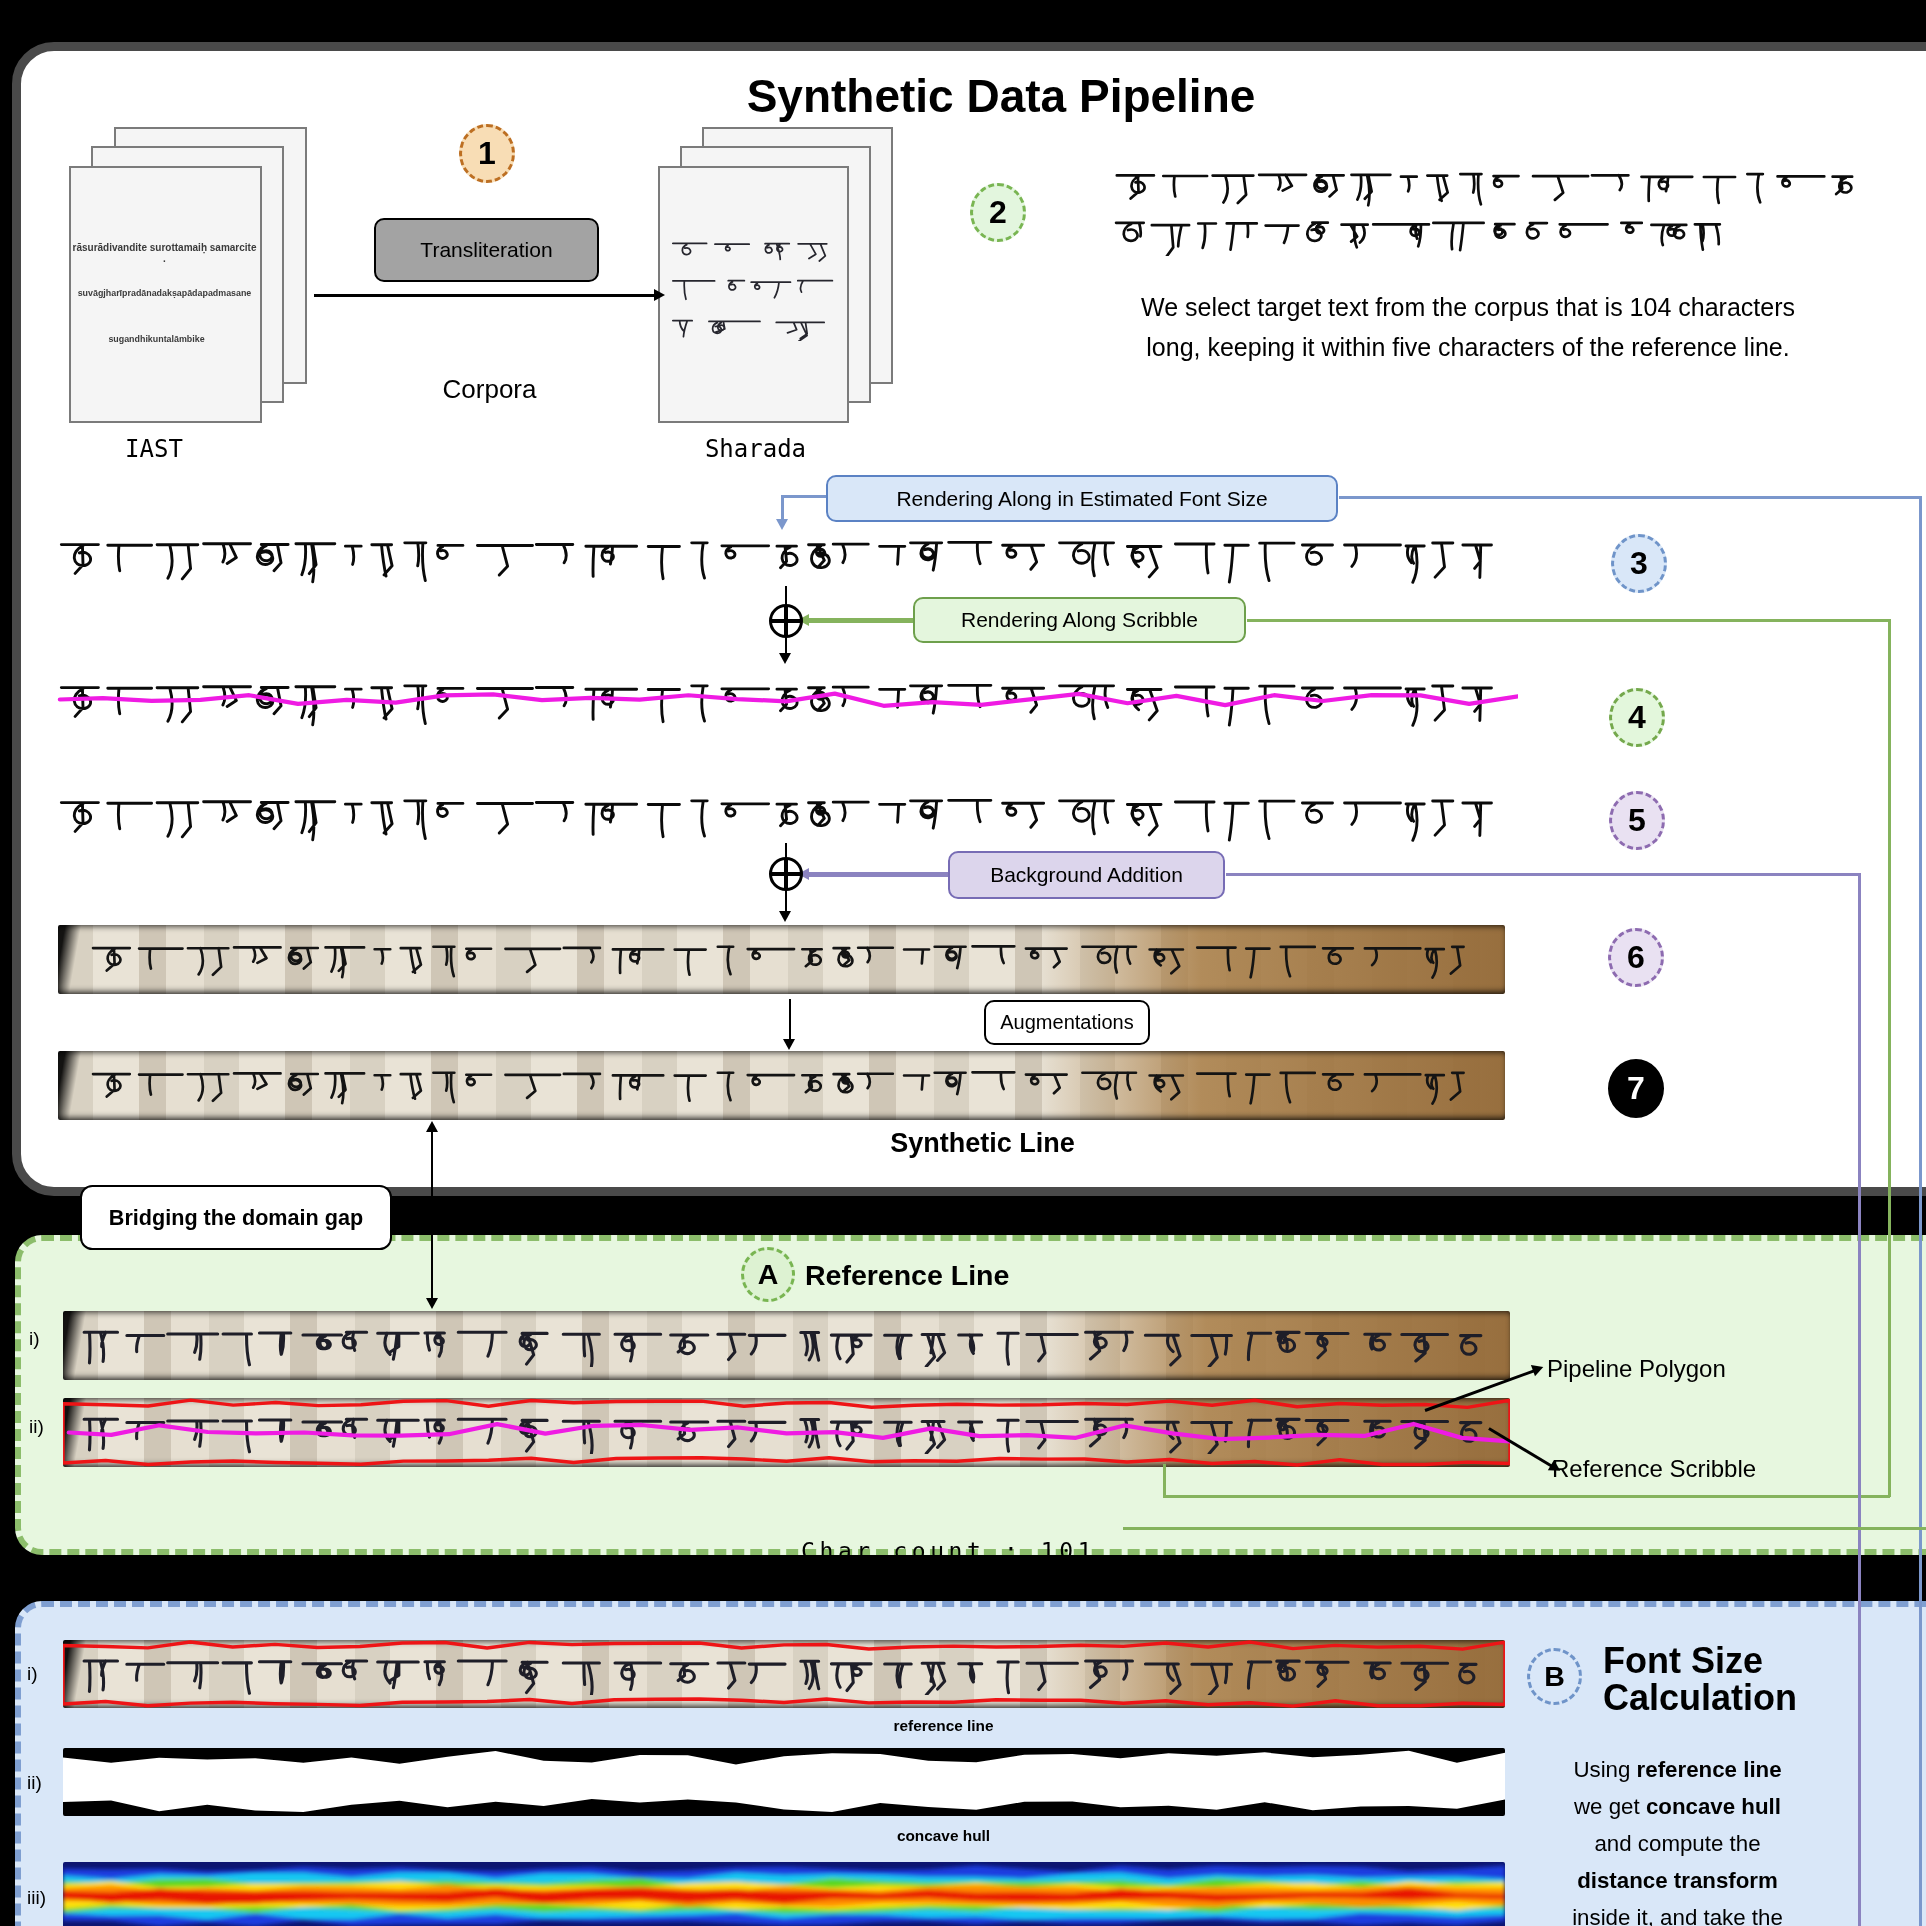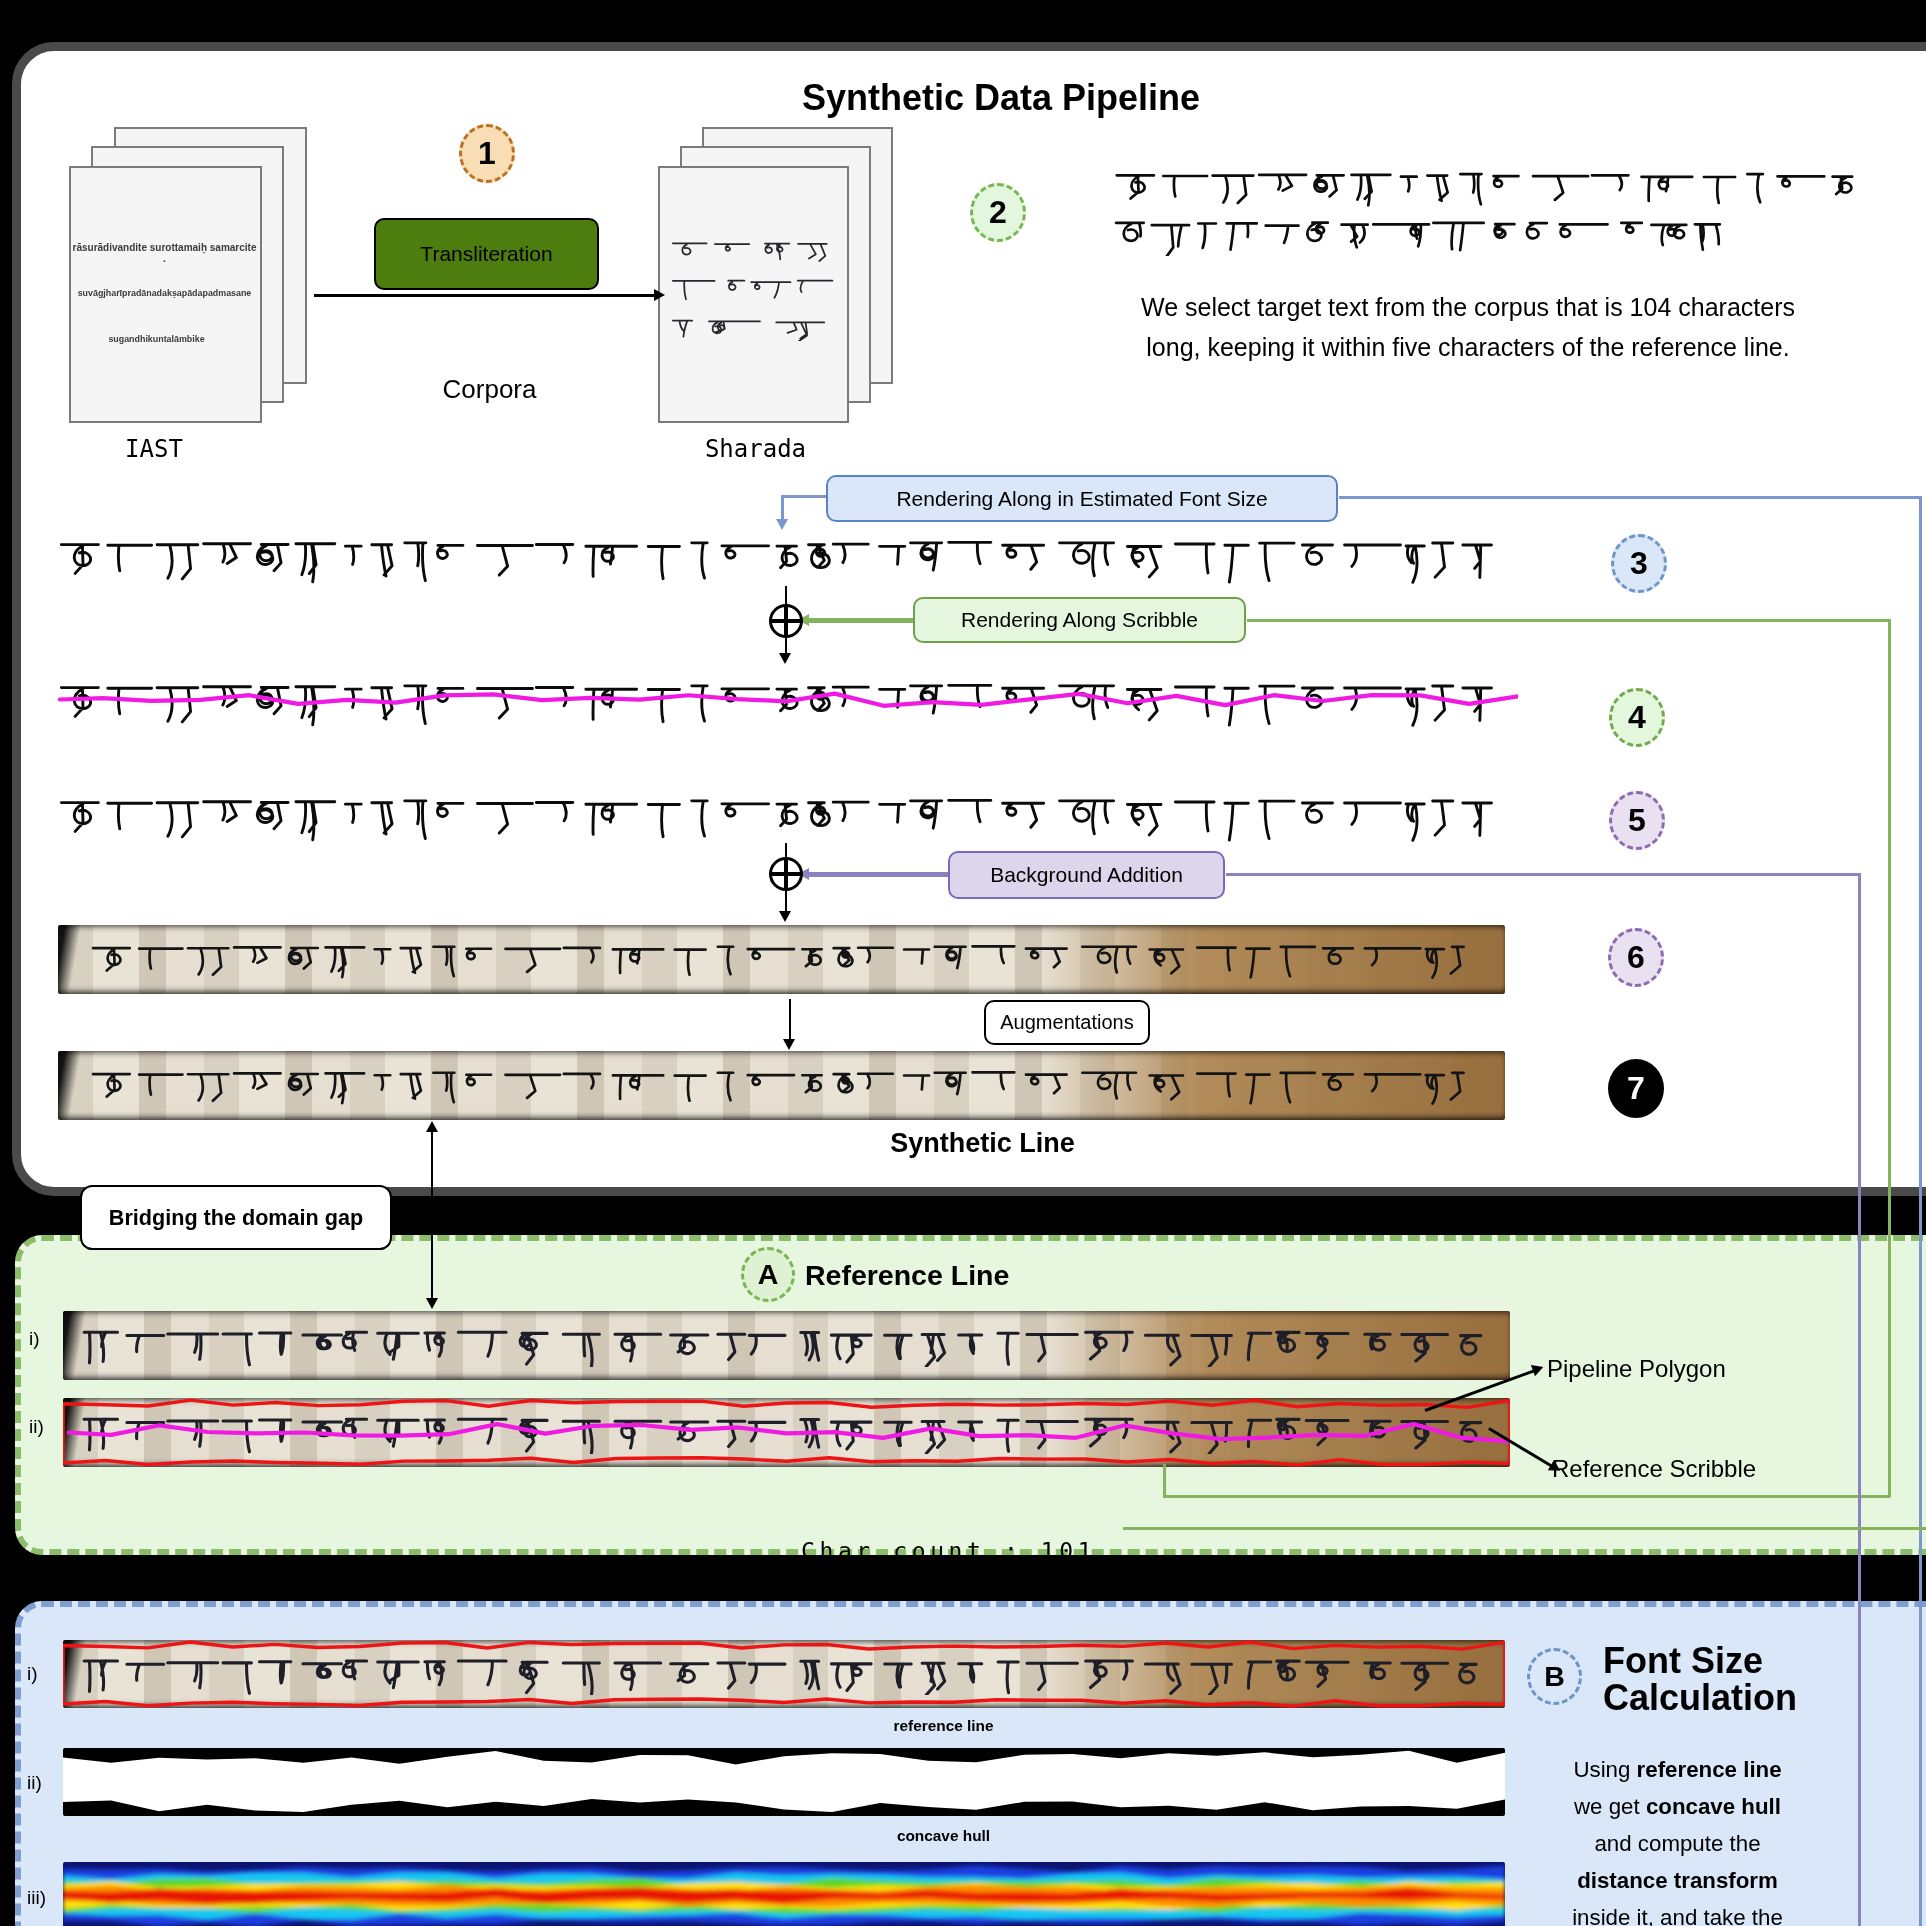--- a/index.html
+++ b/index.html
@@ -43,33 +43,33 @@
   .roman{position:absolute;font-size:19px;z-index:10;}
   .cap{position:absolute;font-size:15.4px;font-weight:bold;text-align:center;z-index:10;}
 </style>
 </head>
 <body>
 
 <div class="panel white-panel" style="left:12.3px;top:42px;width:1983px;height:1154px;"></div>
 <div class="panel sec sec-a" style="left:15.4px;top:1235px;width:1942px;height:320px;"></div>
 <div class="panel sec sec-b" style="left:15.4px;top:1601px;width:1942px;height:495px;"></div>
 
-<div class="txt ctr bold" style="left:616px;top:69px;width:770px;font-size:36px;margin-top:8px;">Synthetic Data Pipeline</div>
+<div class="txt ctr bold" style="left:616px;top:69px;width:770px;font-size:46px;">Synthetic Data Pipeline</div>
 
 <div class="page" style="left:114px;top:127px;width:193px;height:257px;"></div>
 <div class="page" style="left:91px;top:146px;width:193px;height:257px;"></div>
 <div class="page" style="left:69px;top:166px;width:193px;height:257px;"></div>
 <div class="pgtxt" style="left:72px;top:242px;width:185px;font-size:10px;">rāsurādivandite surottamaiḥ samarcite .</div>
 <div class="pgtxt" style="left:72px;top:288px;width:185px;font-size:8.9px;">suvāgjharīpradānadakṣapādapadmasane</div>
 <div class="pgtxt" style="left:64px;top:334px;width:185px;font-size:8.9px;">sugandhikuntalāmbike</div>
 <div class="txt ctr mono" style="left:96px;top:435px;width:116px;font-size:24px;">IAST</div>
 
 <div class="badge" style="left:459px;top:124px;width:56px;height:59px;background:#f8ddb5;border-color:#bd6f22;">1</div>
 
-<div class="label-box" style="left:374px;top:218px;width:225px;height:72px;background:#4d7c0f;border:2.3px solid #000;font-size:21px;">Transliteration</div>
+<div class="label-box" style="left:374px;top:218px;width:225px;height:64px;background:#a3a3a3;border:2.3px solid #000;font-size:21px;">Transliteration</div>
 
 <div class="shaft" style="left:314px;top:294px;width:341px;height:2.7px;color:#000;"></div>
 <div class="ah ah-right" style="left:654px;top:289px;color:#000;"></div>
 
 <div class="txt ctr" style="left:393px;top:374px;width:193px;font-size:26px;">Corpora</div>
 
 <div class="page" style="left:702px;top:127px;width:191px;height:257px;"></div>
 <div class="page" style="left:680px;top:146px;width:191px;height:257px;"></div>
 <div class="page" style="left:658px;top:166px;width:191px;height:257px;"></div>
 <div class="draw" style="left:672px;top:236px;width:162px;height:27px;">

